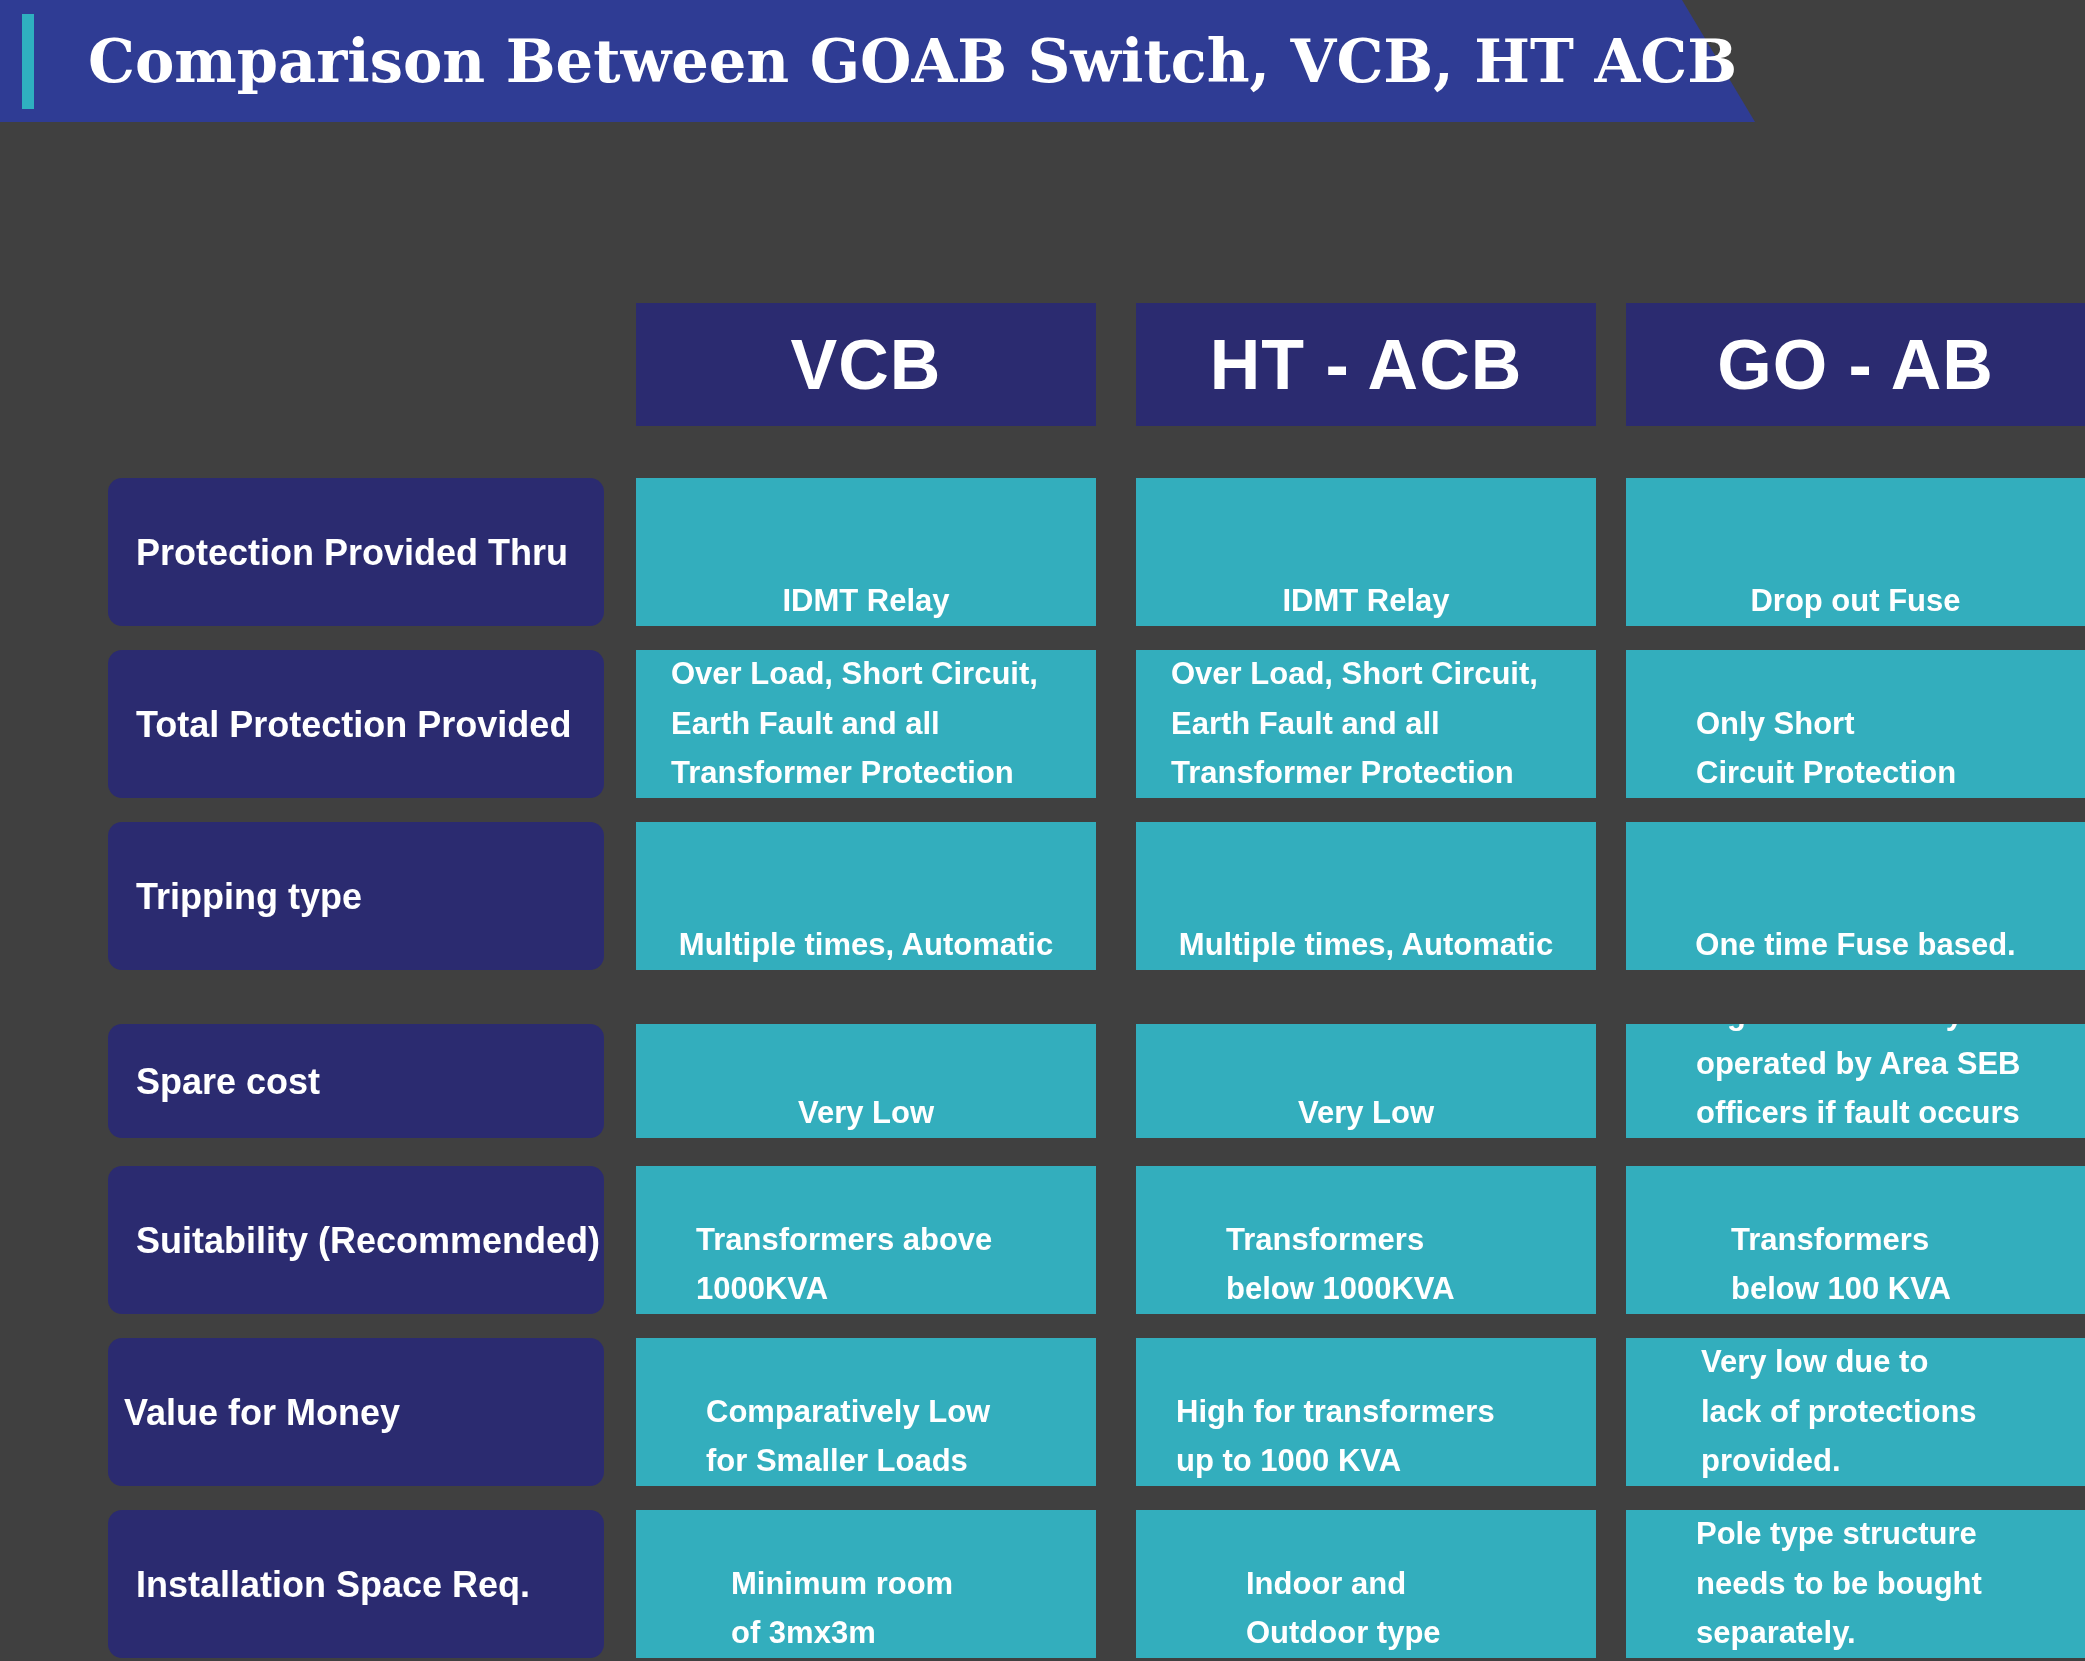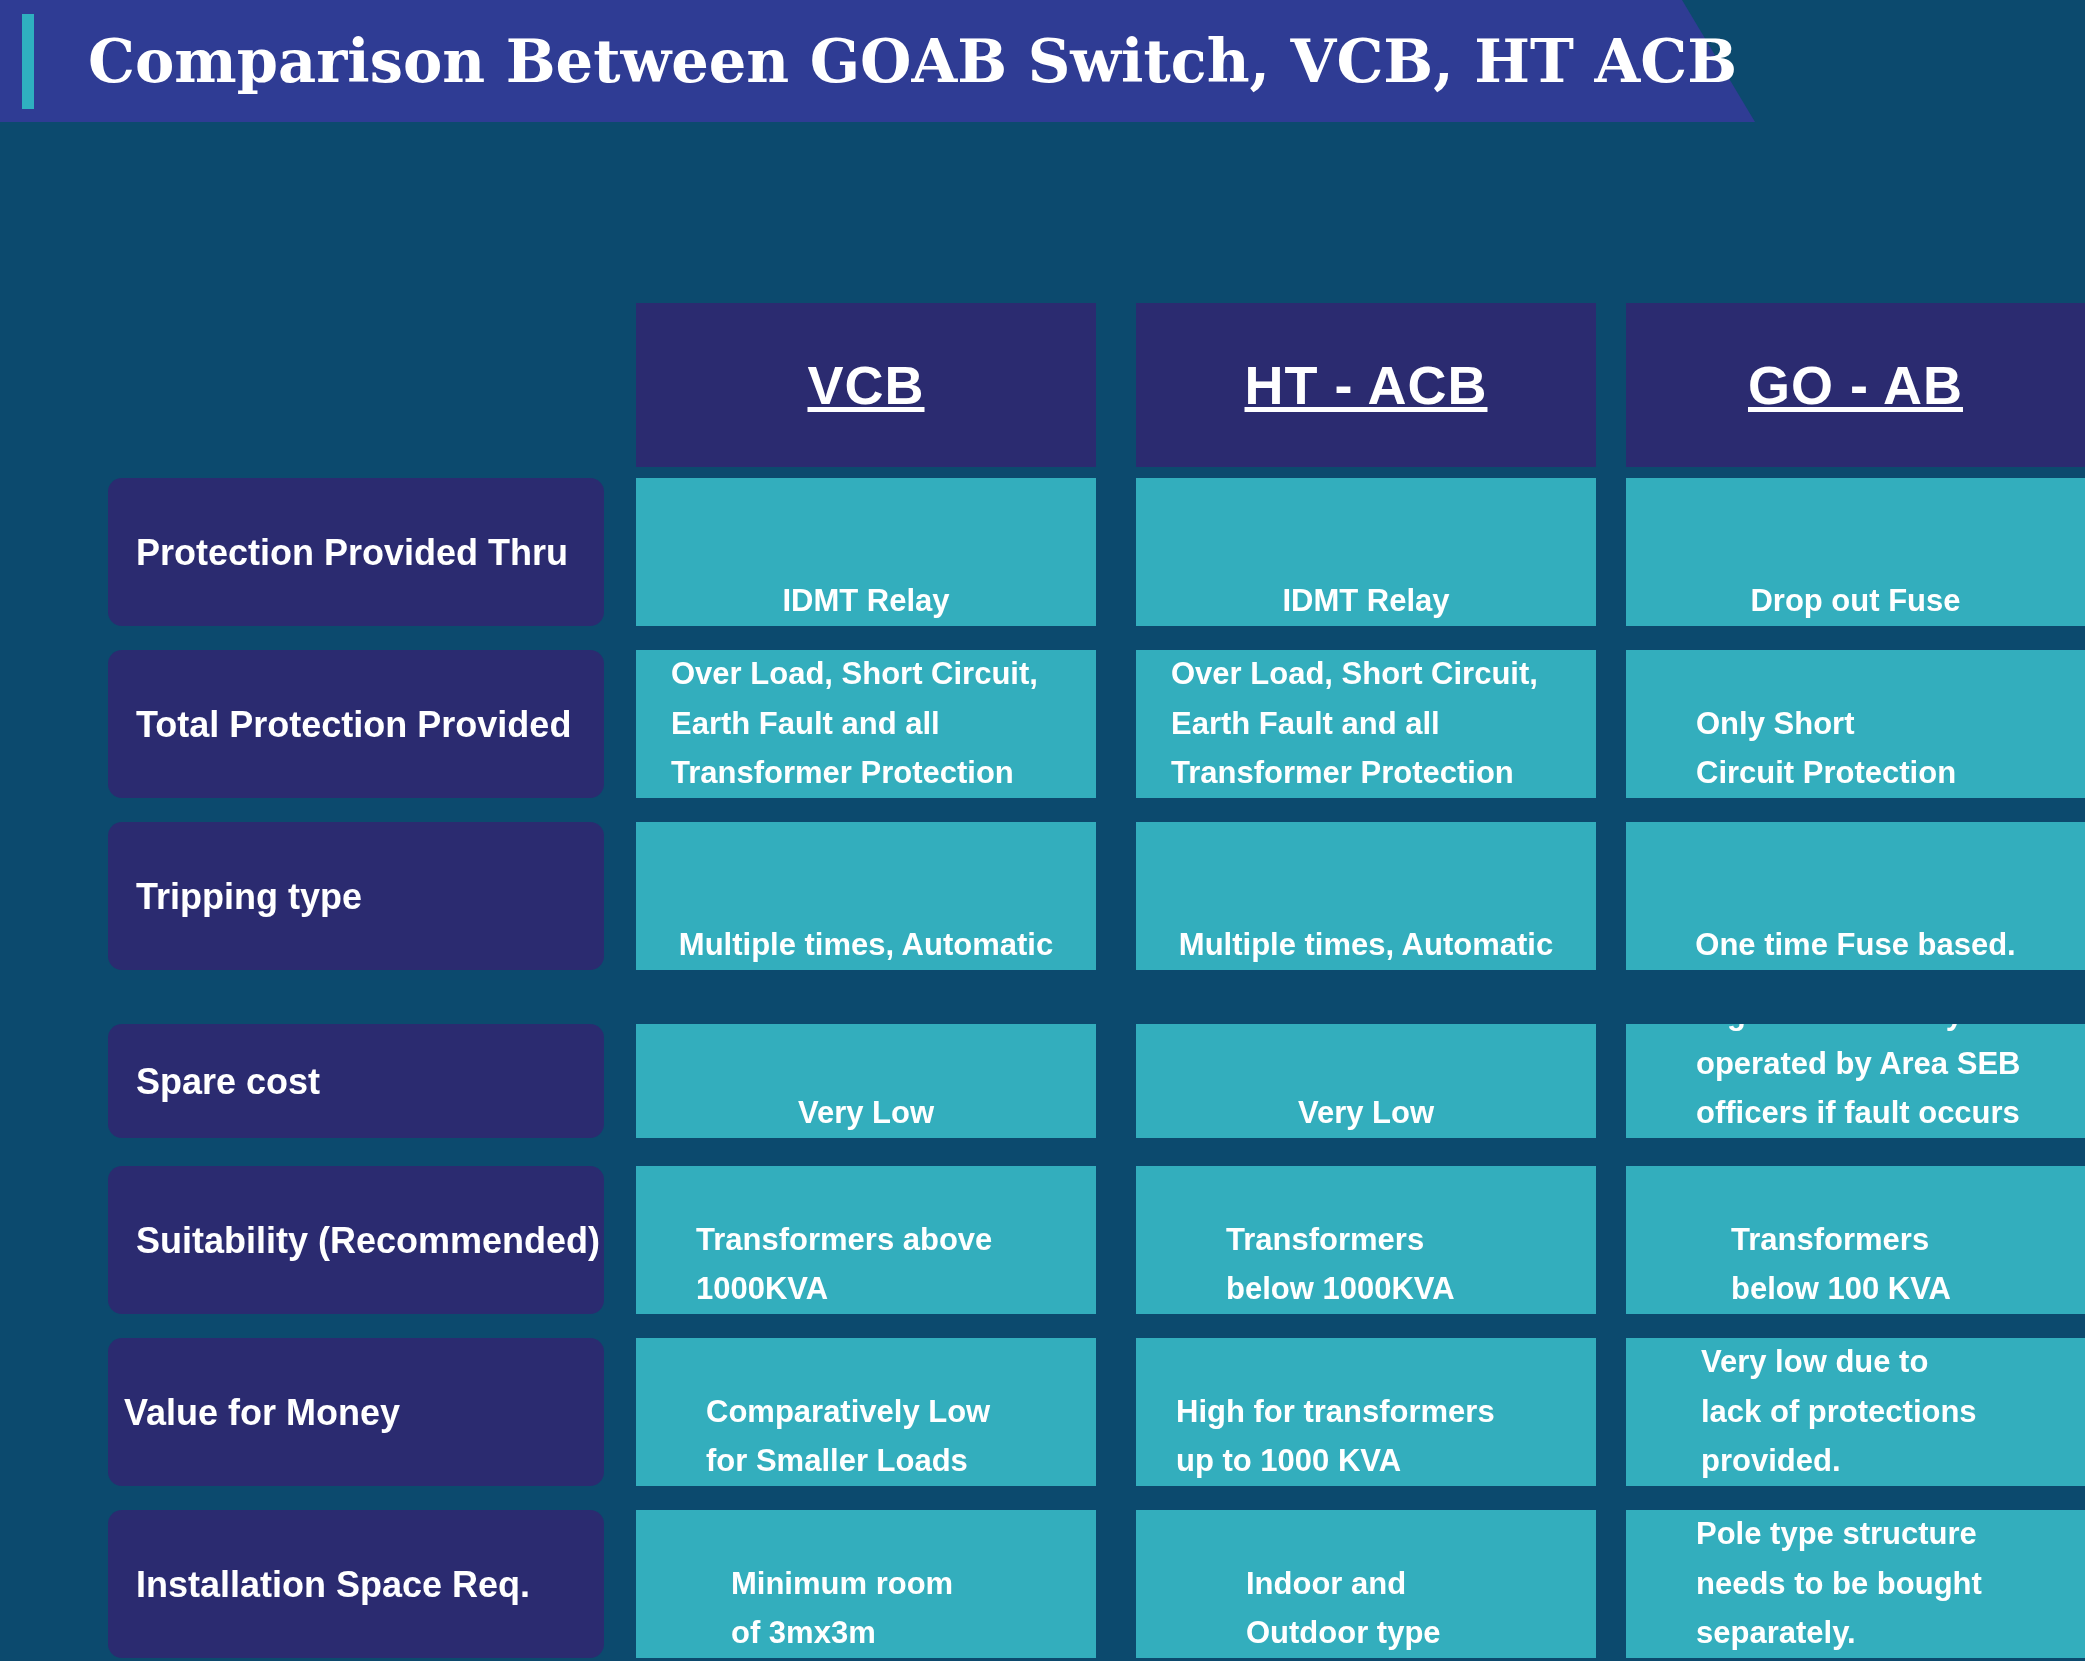--- a/index.html
+++ b/index.html
@@ -1,17 +1,17 @@
 <!DOCTYPE html>
 <html><head>
 <meta charset="utf-8">
 <style>
   html,body{margin:0;padding:0;background:#ffffff;}
   .page{
-    position:relative;width:2085px;height:1661px;background:#0c4a6e;
+    position:relative;width:2085px;height:1661px;background:#404040;
     overflow:hidden;font-family:"Liberation Sans",sans-serif;
   }
   
   .banner{
     position:absolute;left:0;top:0;width:1755px;height:122px;
     background:#2f3c94;
     clip-path:polygon(0 0,1682px 0,1755px 122px,0 122px);
   }
   .accent-bar{
     position:absolute;left:22px;top:14px;width:12px;height:95px;
@@ -23,21 +23,21 @@
     color:#ffffff;font-family:"DejaVu Serif",serif;font-weight:700;
     font-size:59px;white-space:nowrap;
   }
   
   .cell{
     position:absolute;display:flex;align-items:center;justify-content:center;
     color:#ffffff;font-weight:700;text-align:center;overflow:hidden;
     box-sizing:border-box;
   }
   .cell .txt{white-space:pre-line;line-height:1.6;}
-  .head{top:303px;height:164px;background:#2b2b70;font-size:54px;letter-spacing:1px;text-decoration:underline;}
+  .head{top:303px;height:123px;background:#2b2b70;font-size:70px;letter-spacing:1px;}
   .label-cell{
     background:#2b2b70;font-size:36px;justify-content:flex-start;
     text-align:left;padding-left:28px;
   }
   .label-cell .txt{line-height:1.25;}
   .data-cell{background:#33aebd;font-size:31px;align-items:flex-end;}
   .al{justify-content:flex-start;text-align:left;}
   
   .cl{left:108px;width:496px;border-radius:14px;}
   .cv{left:636px;width:460px;}

